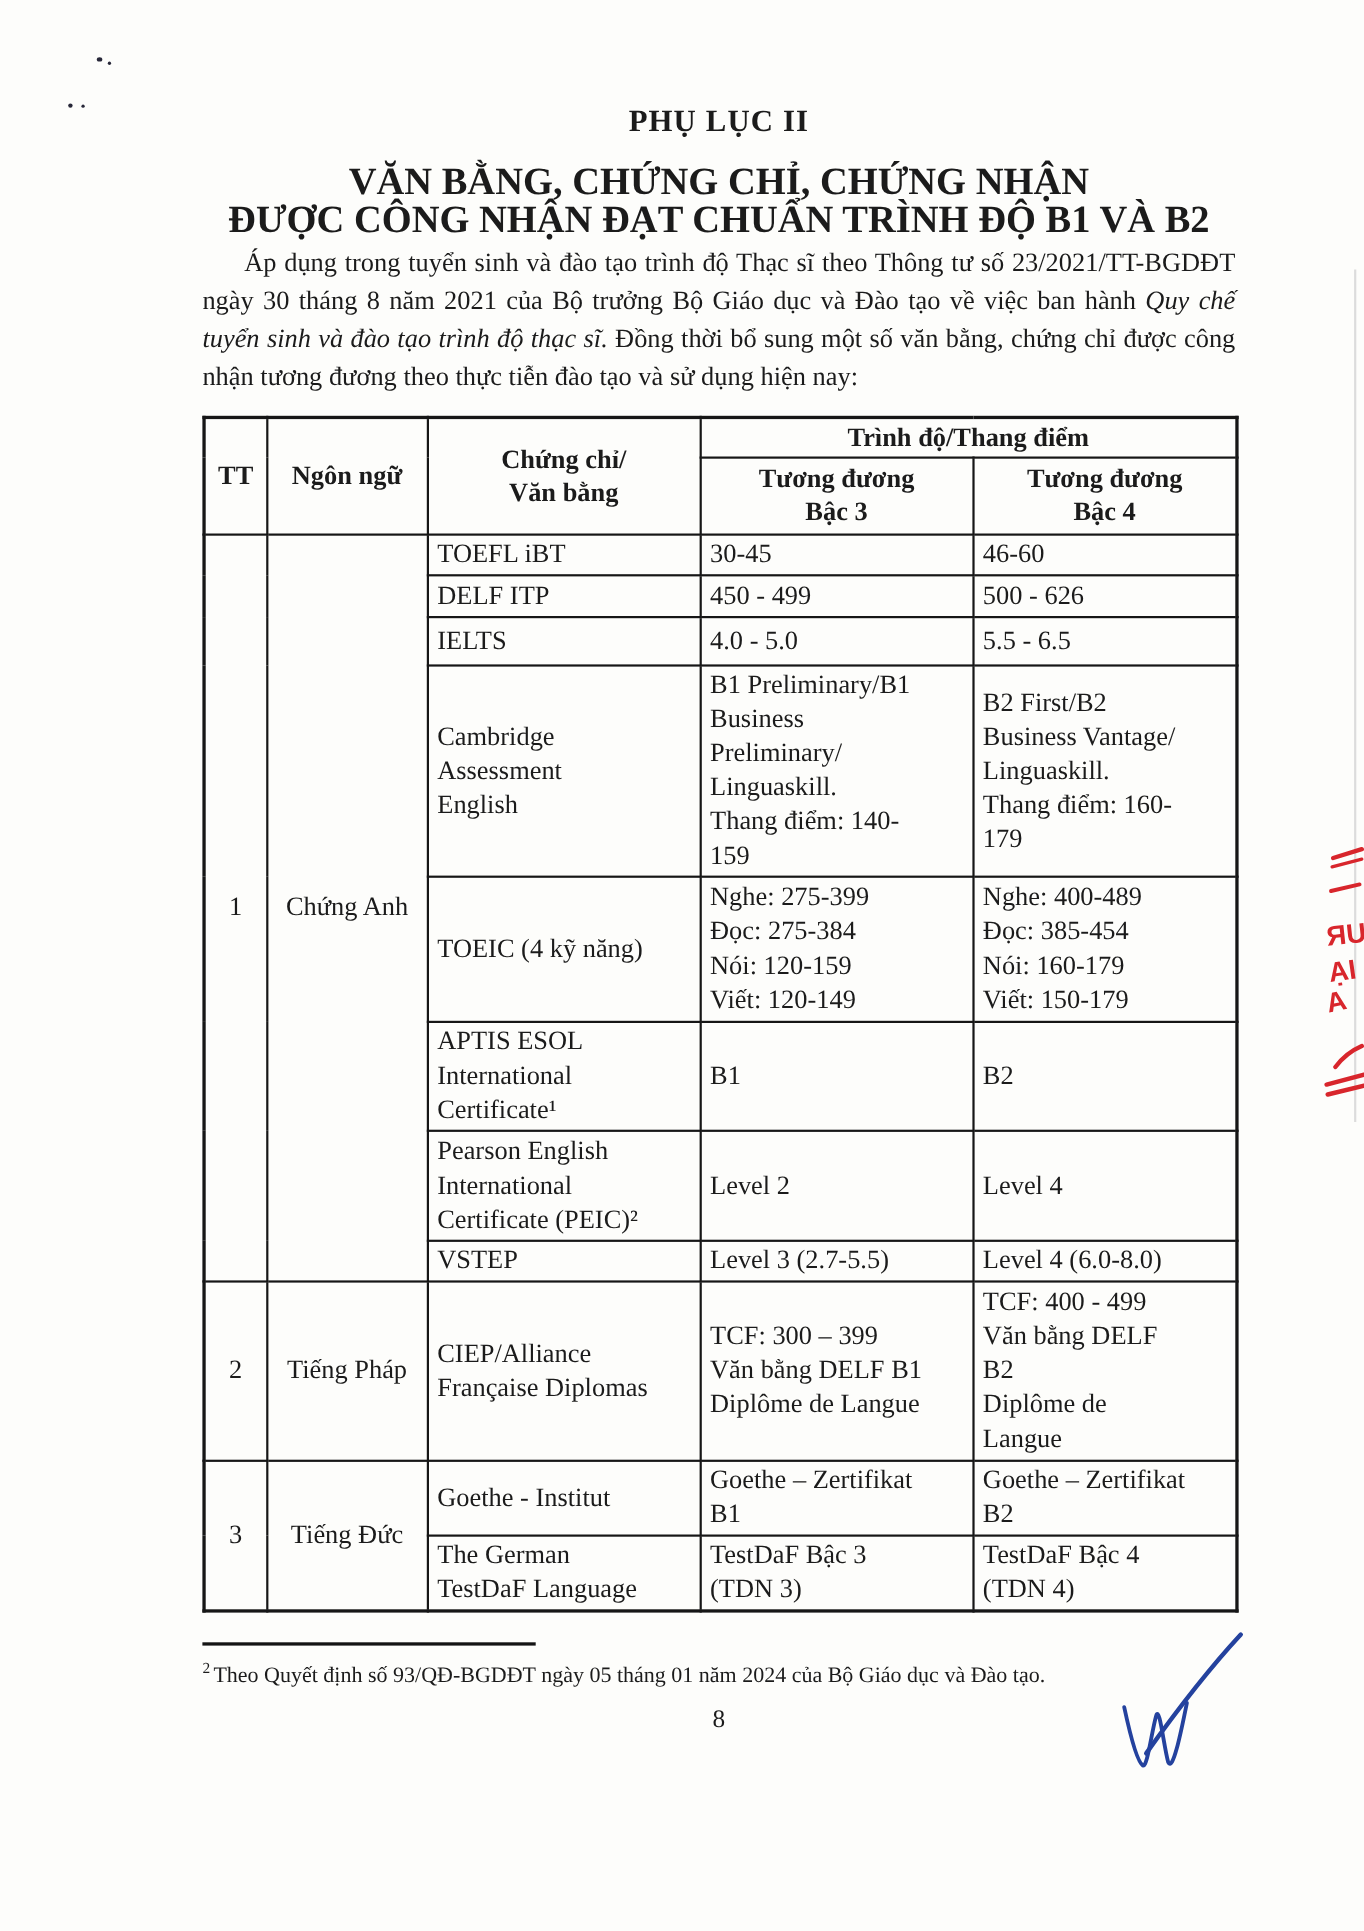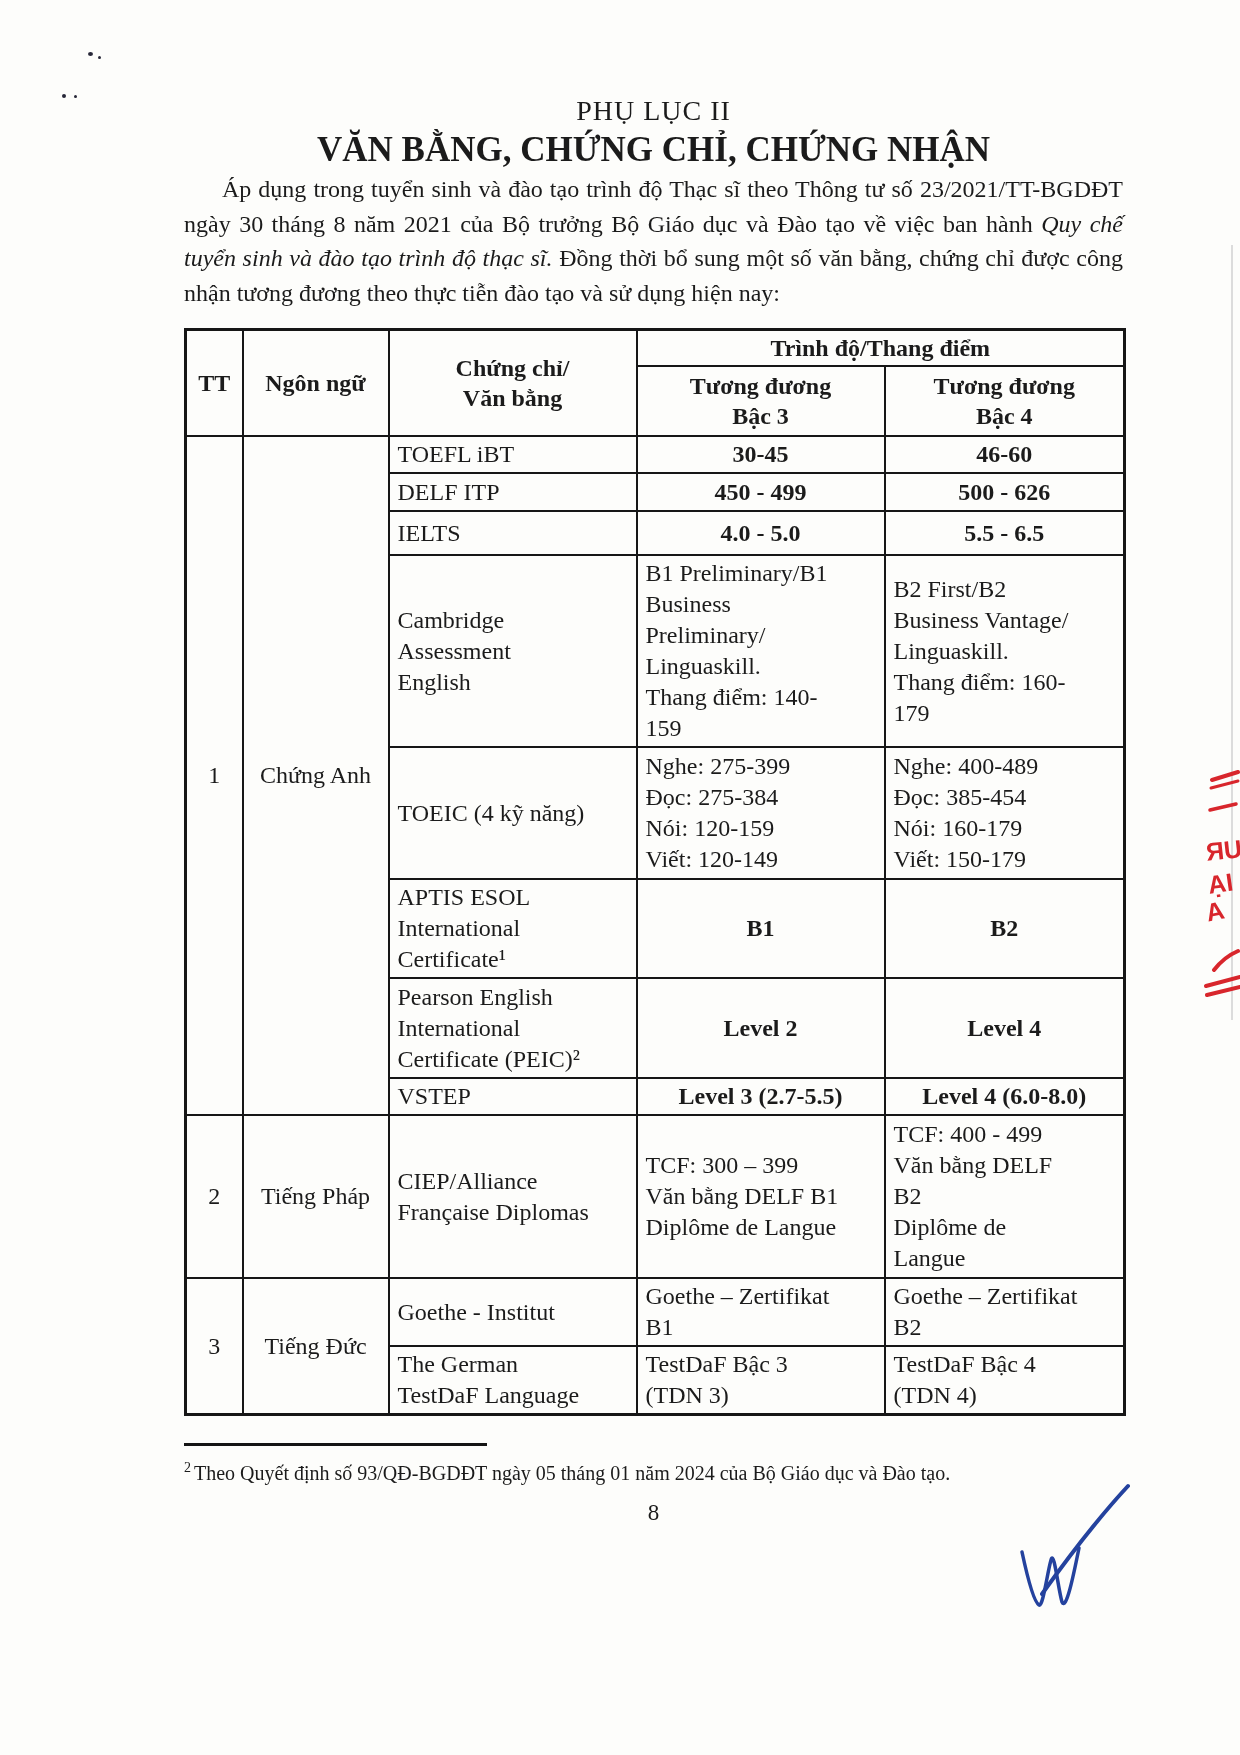--- a/index.html
+++ b/index.html
@@ -14,25 +14,25 @@
     overflow: hidden;
   }
   .content {
     position: absolute;
     left: 184px;
     top: 94px;
     width: 939px;
   }
   .doc-title {
     text-align: center;
-    font-weight: normal;
+    font-weight: bold;
     font-size: 28px;
     line-height: 34px;
     letter-spacing: 1px;
-    margin-bottom: 4px;
+    margin-bottom: 19px;
   }
   .doc-subtitle {
     text-align: center;
     font-weight: bold;
     font-size: 35px;
     line-height: 35px;
   }
   .section-heading {
     margin: 11px 0 0 0;
     font-weight: bold;
@@ -62,21 +62,21 @@
     vertical-align: middle;
     overflow: hidden;
   }
   table.ref-table { border: 3px solid #161616; }
   table.ref-table th { font-weight: bold; text-align: center; line-height: 30px; padding: 2px 4px; }
   .pre { white-space: pre-line; }
   .c-tt   { text-align: center; }
   .c-lang { text-align: center; }
   .c-cert { text-align: left; }
   .c-val  { text-align: left; }
-  .center { text-align: center; font-weight: bold; }
+  .center { text-align: left; }
   tr.hr1 { height: 30px; }
   tr.hr2 { height: 70px; }
   tr.rh37 { height: 37px; } tr.rh38 { height: 38px; } tr.rh44 { height: 44px; }
   tr.rh186{ height: 186px; } tr.rh132{ height: 132px; } tr.rh97 { height: 97px; }
   tr.rh100{ height: 100px; } tr.rh35 { height: 35px; } tr.rh163{ height: 163px; }
   tr.rh65 { height: 65px; }
   .footnote-sep {
     width: 303px;
     border-top: 3px solid #141414;
     margin-top: 27px;
@@ -125,20 +125,21 @@
   <div class="speck sp1"></div>
   <div class="speck sp2"></div>
   <div class="speck sp3"></div>
   <div class="speck sp4"></div>
   <div class="scan-edge-line"></div>
 
   <div class="content">
 
     <div class="doc-title">PHỤ LỤC II</div>
     <div class="doc-subtitle">VĂN BẰNG, CHỨNG CHỈ, CHỨNG NHẬN</div>
+    <div class="doc-subtitle">ĐƯỢC CÔNG NHẬN ĐẠT CHUẨN TRÌNH ĐỘ B1 VÀ B2</div>
 
 
     <p class="body-para"><span>Áp dụng trong tuyển sinh và đào tạo trình độ Thạc sĩ theo Thông tư số 23/2021/TT-BGDĐT ngày 30 tháng 8 năm 2021 của Bộ trưởng Bộ Giáo dục và Đào tạo về việc ban hành </span><em>Quy chế tuyển sinh và đào tạo trình độ thạc sĩ.</em><span> Đồng thời bổ sung một số văn bằng, chứng chỉ được công nhận tương đương theo thực tiễn đào tạo và sử dụng hiện nay:</span></p>
 
     <table class="ref-table">
       <colgroup>
         <col style="width:57px">
         <col style="width:146px">
         <col style="width:248px">
         <col style="width:248px">

